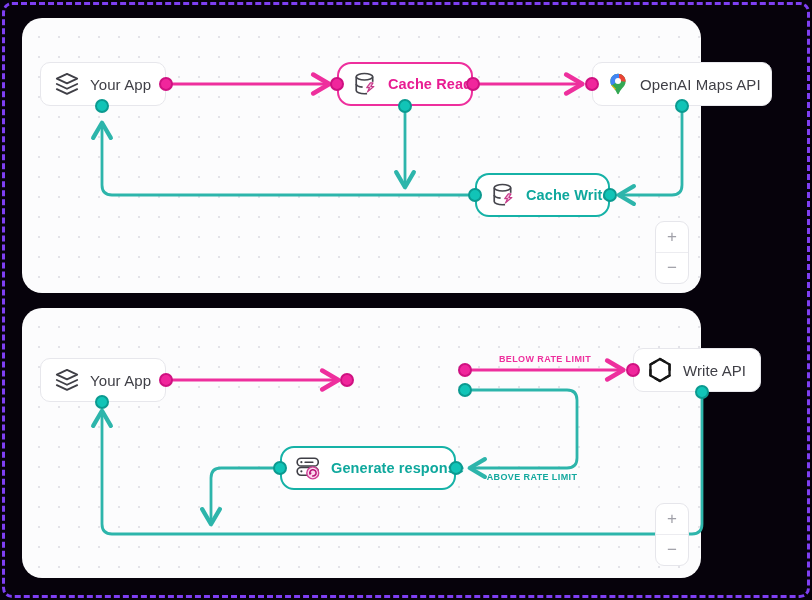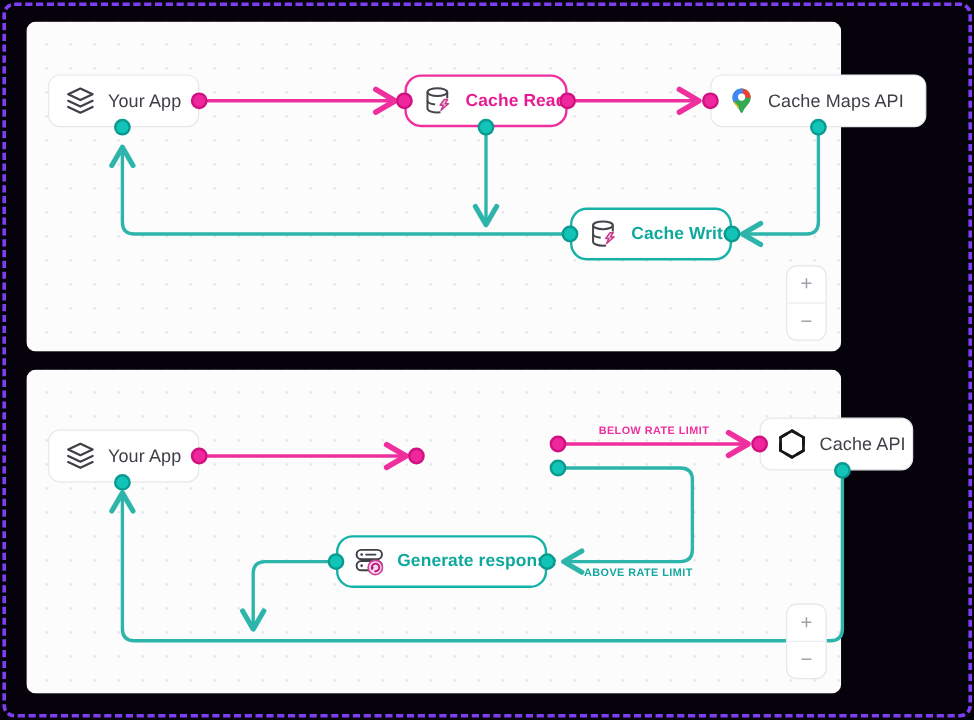--- a/index.html
+++ b/index.html
@@ -6,21 +6,21 @@
   body{
     width:812px;height:600px;position:relative;overflow:hidden;
     background:#06020b;
     font-family:"Liberation Sans",sans-serif;
   }
   .selection-border{
     position:absolute;inset:2px;border:3px dashed #7e3ff2;border-radius:10px;
     pointer-events:none;z-index:50;
   }
   .panel{
-    position:absolute;left:22px;width:679px;background:#fcfcfd;border-radius:8px;
+    position:absolute;left:22px;width:679px;background:#fcfcfd;border-radius:20px;
     background-image:radial-gradient(circle,#e3e3e8 1.1px,transparent 1.35px);
     background-size:20px 20px;background-position:7px 9px;
   }
   #panel1{top:18px;height:275px}
   #panel2{top:308px;height:270px}
   .edges{position:absolute;left:0;top:0;width:100%;height:100%;overflow:visible}
   .node{
     position:absolute;display:flex;align-items:center;gap:10px;
     padding:0 12px 0 13px;background:#ffffff;border:1px solid #e7e7ec;
     border-radius:10px;box-sizing:border-box;height:44px;z-index:5;
@@ -115,21 +115,21 @@
           </defs>
         <g clip-path="url(#pinc)">
           <rect width="24" height="24" fill="#34A853"></rect>
           <polygon points="0,0 13,0 13,9 6,13 0,13" fill="#4285F4"></polygon>
           <polygon points="13,0 24,0 24,10 13,9" fill="#EA4335"></polygon>
           <polygon points="0,13 6,13 10,17 4,21 0,17" fill="#FBBC05"></polygon>
           <circle cx="12" cy="8.9" r="3" fill="#ffffff"></circle>
         </g>
       </svg>
     </span>
-    <span class="nlabel">Cache Maps API</span>
+    <span class="nlabel">OpenAI Maps API</span>
   </div>
 
   <div class="node teal" style="left:453px;top:155px;width:135px">
     <span class="nicon">
       <svg width="26" height="26" viewBox="0 0 24 24">
         <g fill="none" stroke="#45454c" stroke-width="1.55">
           <ellipse cx="11.5" cy="5.3" rx="7.6" ry="3"></ellipse>
           <path d="M3.9 5.3 V12 c0 1.3 2.5 2.5 5.9 2.9"></path>
           <path d="M19.1 5.3 V10"></path>
           <path d="M3.9 12 V18 c0 1.66 3.4 3 7.6 3 .9 0 1.6-.04 2.4-.12"></path>
@@ -185,21 +185,21 @@
     <span class="nicon">
       <svg width="26" height="26" viewBox="0 0 24 24" fill="none" stroke="#161616" stroke-width="2.1" stroke-linecap="round" stroke-linejoin="round">
         <path d="M12 1.8 L20.8 6.9 L20.8 12.1"></path>
         <path d="M12 1.8 L20.8 6.9 L20.8 12.1" transform="rotate(60 12 12)"></path>
         <path d="M12 1.8 L20.8 6.9 L20.8 12.1" transform="rotate(120 12 12)"></path>
         <path d="M12 1.8 L20.8 6.9 L20.8 12.1" transform="rotate(180 12 12)"></path>
         <path d="M12 1.8 L20.8 6.9 L20.8 12.1" transform="rotate(240 12 12)"></path>
         <path d="M12 1.8 L20.8 6.9 L20.8 12.1" transform="rotate(300 12 12)"></path>
       </svg>
     </span>
-    <span class="nlabel">Cache API</span>
+    <span class="nlabel">Write API</span>
   </div>
 
   <div class="node teal" style="left:258px;top:138px;width:176px">
     <span class="nicon">
       <svg width="26" height="26" viewBox="0 0 24 24">
         <g fill="none" stroke="#3f3f46" stroke-width="1.5" stroke-linecap="round">
           <rect x="2" y="3" width="19.5" height="7.2" rx="3.6"></rect>
           <rect x="2" y="11.5" width="19.5" height="7.2" rx="3.6"></rect>
         </g>
         <circle cx="5.9" cy="6.6" r="1" fill="#3f3f46"></circle>

